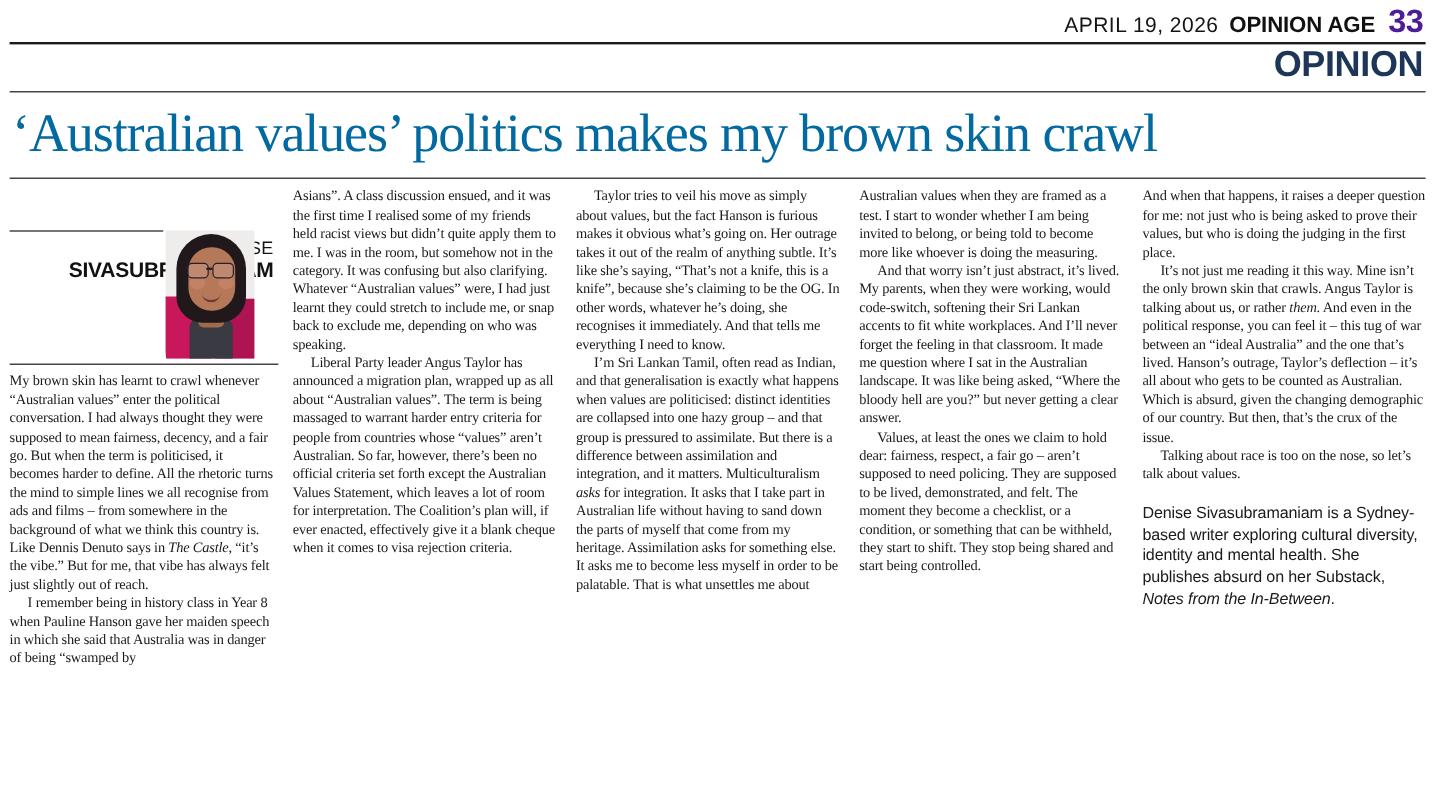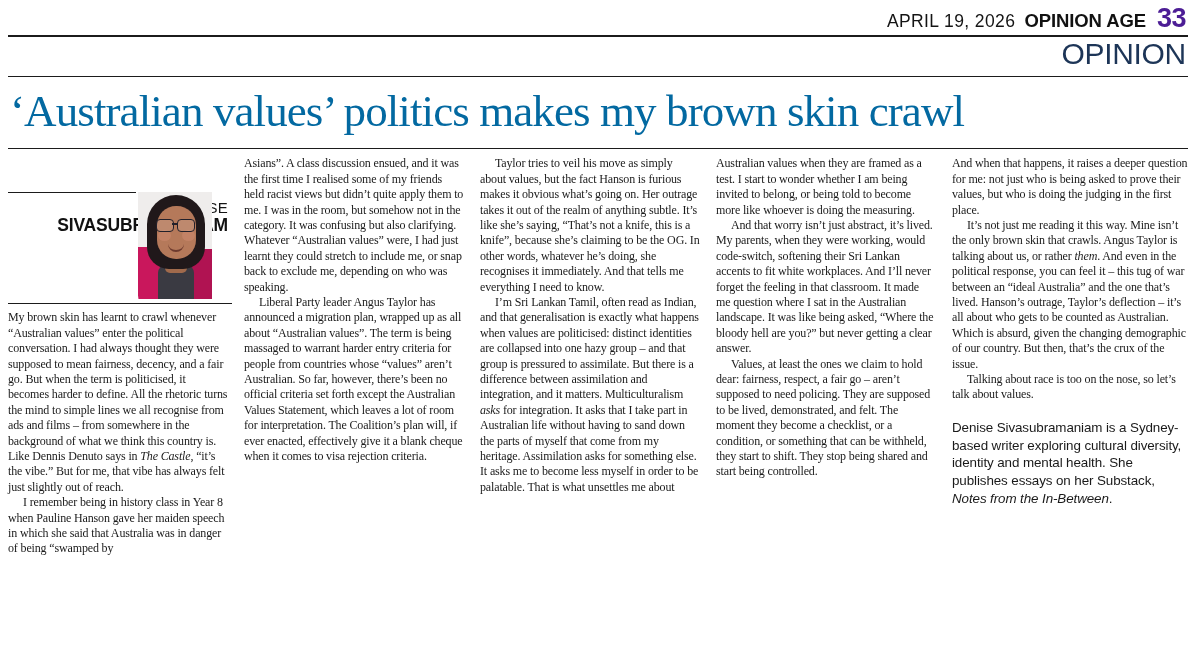--- a/index.html
+++ b/index.html
@@ -63,21 +63,21 @@
     margin: 3px 0 0 0;
   }
 
   .section-row {
     display: flex;
     justify-content: flex-end;
     padding: 1px 2px 0 0;
   }
   .section-label {
     font-family: "Liberation Sans", sans-serif;
-    font-weight: normal;
+    font-weight: bold;
     font-size: 30px;
     letter-spacing: -0.3px;
     color: #1d3557;
     line-height: 1.05;
   }
 
   .rule-headline-top {
     border-top: 1.6px solid #1b1b1b;
     margin-top: 6px;
   }
@@ -314,17 +314,17 @@
           <p class="indent"><span>Values, at least the ones we claim to hold dear: fairness, respect, a fair go – aren’t supposed to need policing. They are supposed to be lived, demonstrated, and felt. The moment they become a checklist, or a condition, or something that can be withheld, they start to shift. They stop being shared and start being controlled.</span></p>
         </div>
     </div>
 
     <div class="col">
       <div class="body-text">
           <p><span>And when that happens, it raises a deeper question for me: not just who is being asked to prove their values, but who is doing the judging in the first place.</span></p>
           <p class="indent"><span>It’s not just me reading it this way. Mine isn’t the only brown skin that crawls. Angus Taylor is talking about us, or rather </span><i>them</i><span>. And even in the political response, you can feel it – this tug of war between an “ideal Australia” and the one that’s lived. Hanson’s outrage, Taylor’s deflection – it’s all about who gets to be counted as Australian. Which is absurd, given the changing demographic of our country. But then, that’s the crux of the issue.</span></p>
           <p class="indent"><span>Talking about race is too on the nose, so let’s talk about values.</span></p>
         </div>
-      <div class="bio"><span>Denise Sivasubramaniam is a Sydney-based writer exploring cultural diversity, identity and mental health. She publishes essays on her Substack, </span><i>Notes from the In-Between</i><span>.</span></div>
+      <div class="bio"><span>Denise Sivasubramaniam is a Sydney-based writer exploring cultural diversity, identity and mental health. She publishes absurd on her Substack, </span><i>Notes from the In-Between</i><span>.</span></div>
     </div>
 
   </div>
 </div>
 
 </body></html>

